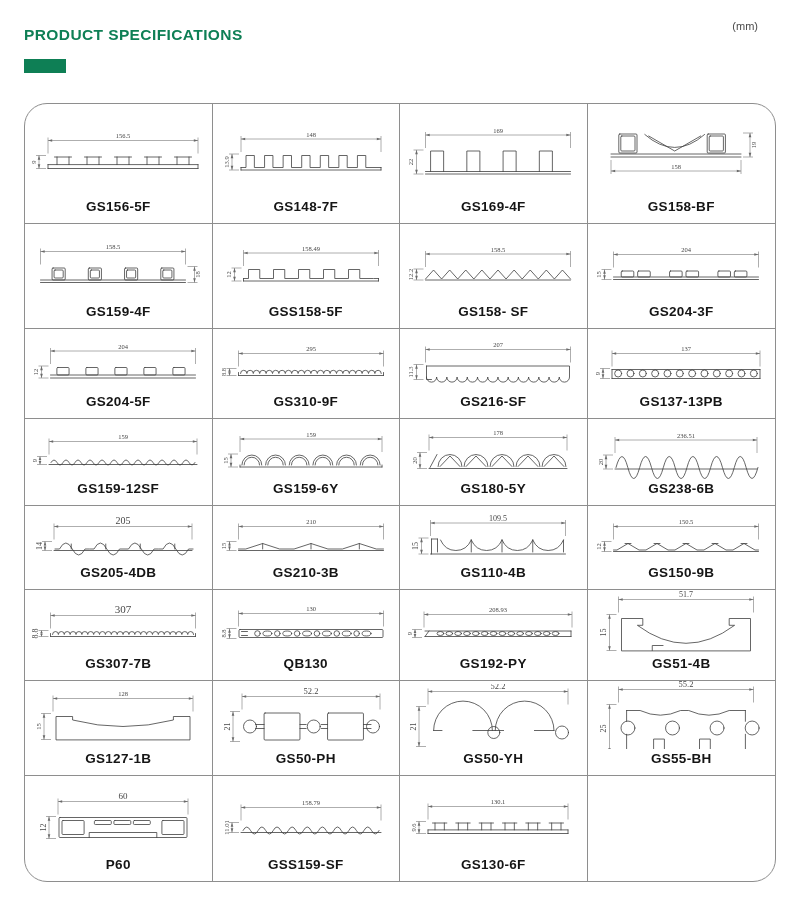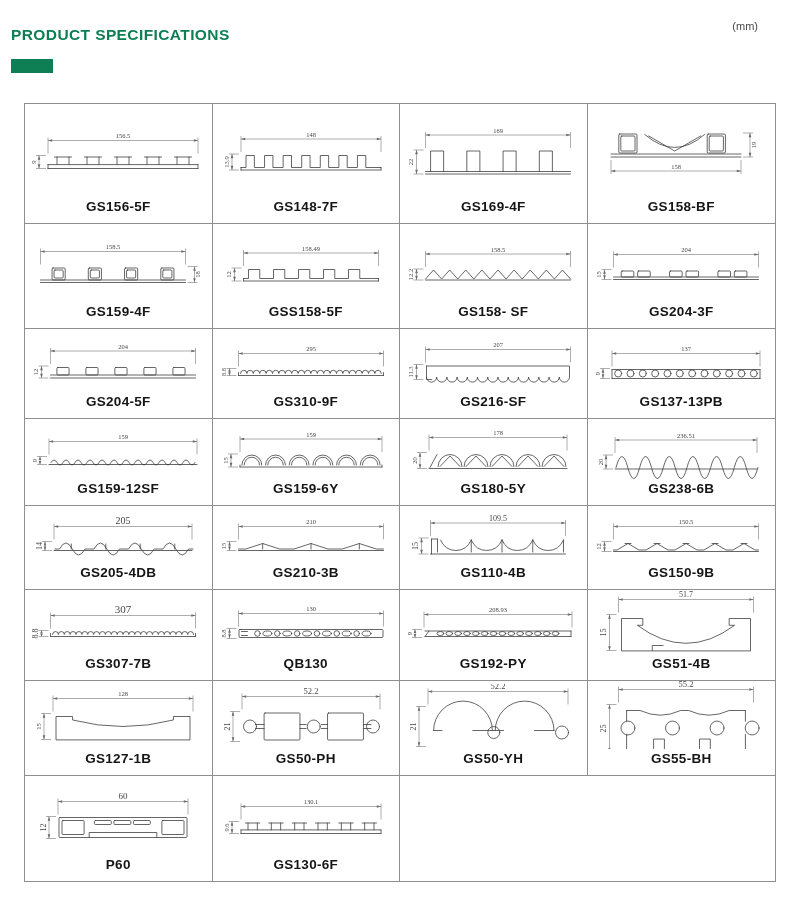--- a/index.html
+++ b/index.html
@@ -1,17 +1,17 @@
 <!DOCTYPE html>
 <html><head>
 <meta charset="utf-8">
 <style>
   html,body{margin:0;padding:0}
   body{width:800px;height:914px;background:#ffffff;font-family:"Liberation Sans",sans-serif;position:relative;overflow:hidden}
-  .hdr{padding:26px 28px 0 11px;position:relative}
+  .hdr{padding:26px 28px 0 24px;position:relative}
   .title{color:#0e7f55;font-size:15.5px;font-weight:bold;letter-spacing:.4px}
   .unit{position:absolute;top:20px;right:42px;font-size:11px;color:#4a4a4a}
   .swatch{width:42px;height:14px;background:#0e7f55;margin-top:15px}
   .grid{display:grid;grid-template-columns:repeat(4,1fr);width:752px;margin:30px 24px 0 24px;border:1px solid #8e8e8e;box-sizing:border-box}
   .cell{border-right:1px solid #8e8e8e;border-bottom:1px solid #8e8e8e;display:flex;flex-direction:column;align-items:center;justify-content:flex-end;overflow:hidden;box-sizing:border-box}
   .cell:nth-child(4n){border-right:none}
   .cell:nth-child(n+29){border-bottom:none}
   .pname{font-size:13.5px;font-weight:bold;color:#151515;margin:2px 0 8px 0;letter-spacing:.3px;line-height:16px;white-space:pre}
   svg .prof{stroke:#3f3f3f;fill:none;stroke-width:.8;stroke-linejoin:round;stroke-linecap:round}
   svg .dim{stroke:#6a6a6a;fill:none;stroke-width:.55}
@@ -20,21 +20,21 @@
 </style>
 </head>
 <body>
 
 <div class="hdr">
   <div class="title">PRODUCT SPECIFICATIONS</div>
   <div class="unit">(mm)</div>
   <div class="swatch"></div>
 </div>
 
-<div class="grid" id="grid" style="grid-template-rows: 120px 105px 90px 87px 84px 91px 95px 105px;">
+<div class="grid" id="grid" style="grid-template-rows: 120px 105px 90px 87px 84px 91px 95px 105px; border-radius: 23px;">
     <div class="cell">
       <svg width="184" height="90">
         <g transform="translate(22 48.5)">
           <path d="M0 13 H150 M0 9.1 H150 M0 13 V9.1 M150 13 V9.1" class="prof"></path>
           <path d="M9 9.1 V1.5 M21 9.1 V1.5 M6.5 1.5 H23.5" class="prof"></path>
           <path d="M39 9.1 V1.5 M51 9.1 V1.5 M36.5 1.5 H53.5" class="prof"></path>
           <path d="M69 9.1 V1.5 M81 9.1 V1.5 M66.5 1.5 H83.5" class="prof"></path>
           <path d="M99 9.1 V1.5 M111 9.1 V1.5 M96.5 1.5 H113.5" class="prof"></path>
           <path d="M129 9.1 V1.5 M141 9.1 V1.5 M126.5 1.5 H143.5" class="prof"></path>
         </g>
@@ -719,20 +719,39 @@
         <path d="M23 36.5 V58.5" class="dim"></path>
         <path d="M23 36.5 l-1.3 4.2 h2.6 Z" class="dimf"></path>
         <path d="M23 58.5 l-1.3 -4.2 h2.6 Z" class="dimf"></path>
         <path d="M20 36.5 H30 M20 58.5 H30" class="dim"></path>
         <text x="19.5" y="47.5" text-anchor="middle" font-size="8" class="dimt" transform="rotate(-90 19.5 47.5)">12</text>
       </svg>
       <div class="pname">P60</div>
     </div>
     <div class="cell">
       <svg width="184" height="75">
+        <g transform="translate(27 42.5)">
+          <path d="M2 8 q3.78 -7 7.56 0 q3.78 7 7.56 0 q3.78 -7 7.56 0 q3.78 7 7.56 0 q3.78 -7 7.56 0 q3.78 7 7.56 0 q3.78 -7 7.56 0 q3.78 7 7.56 0 q3.78 -7 7.56 0 q3.78 7 7.56 0 q3.78 -7 7.56 0 q3.78 7 7.56 0 q3.78 -7 7.56 0 q3.78 7 7.56 0 q3.78 -7 7.56 0 q3.78 7 7.56 0 q3.78 -7 7.56 0 q3.78 7 7.56 0" class="prof"></path>
+          <path d="M0 10 H140" class="prof"></path>
+        </g>
+        <path d="M27 27.5 H167" class="dim"></path>
+        <path d="M27 27.5 l4.2 -1.3 v2.6 Z" class="dimf"></path>
+        <path d="M167 27.5 l-4.2 -1.3 v2.6 Z" class="dimf"></path>
+        <path d="M27 24.5 V40.5 M167 24.5 V40.5" class="dim"></path>
+        <text x="97" y="25.3" text-anchor="middle" font-size="6.5" class="dimt">158.79</text>
+        <path d="M18 42.5 V52.5" class="dim"></path>
+        <path d="M18 42.5 l-1.3 4.2 h2.6 Z" class="dimf"></path>
+        <path d="M18 52.5 l-1.3 -4.2 h2.6 Z" class="dimf"></path>
+        <path d="M15 42.5 H25 M15 52.5 H25" class="dim"></path>
+        <text x="14.5" y="47.5" text-anchor="middle" font-size="6.5" class="dimt" transform="rotate(-90 14.5 47.5)">11.01</text>
+      </svg>
+      <div class="pname">GSS159-SF</div>
+    </div>
+    <div class="cell">
+      <svg width="184" height="75">
         <g transform="translate(27 41.5)">
           <path d="M0 12 H140 M0 8.4 H140 M0 12 V8.4 M140 12 V8.4" class="prof"></path>
           <path d="M7 8.4 V1.5 M16.33 8.4 V1.5 M4.5 1.5 H18.83" class="prof"></path>
           <path d="M30.33 8.4 V1.5 M39.66 8.4 V1.5 M27.83 1.5 H42.16" class="prof"></path>
           <path d="M53.67 8.4 V1.5 M63 8.4 V1.5 M51.17 1.5 H65.5" class="prof"></path>
           <path d="M77 8.4 V1.5 M86.33 8.4 V1.5 M74.5 1.5 H88.83" class="prof"></path>
           <path d="M100.33 8.4 V1.5 M109.66 8.4 V1.5 M97.83 1.5 H112.16" class="prof"></path>
           <path d="M123.67 8.4 V1.5 M133 8.4 V1.5 M121.17 1.5 H135.5" class="prof"></path>
         </g>
         <path d="M27 26.5 H167" class="dim"></path>

